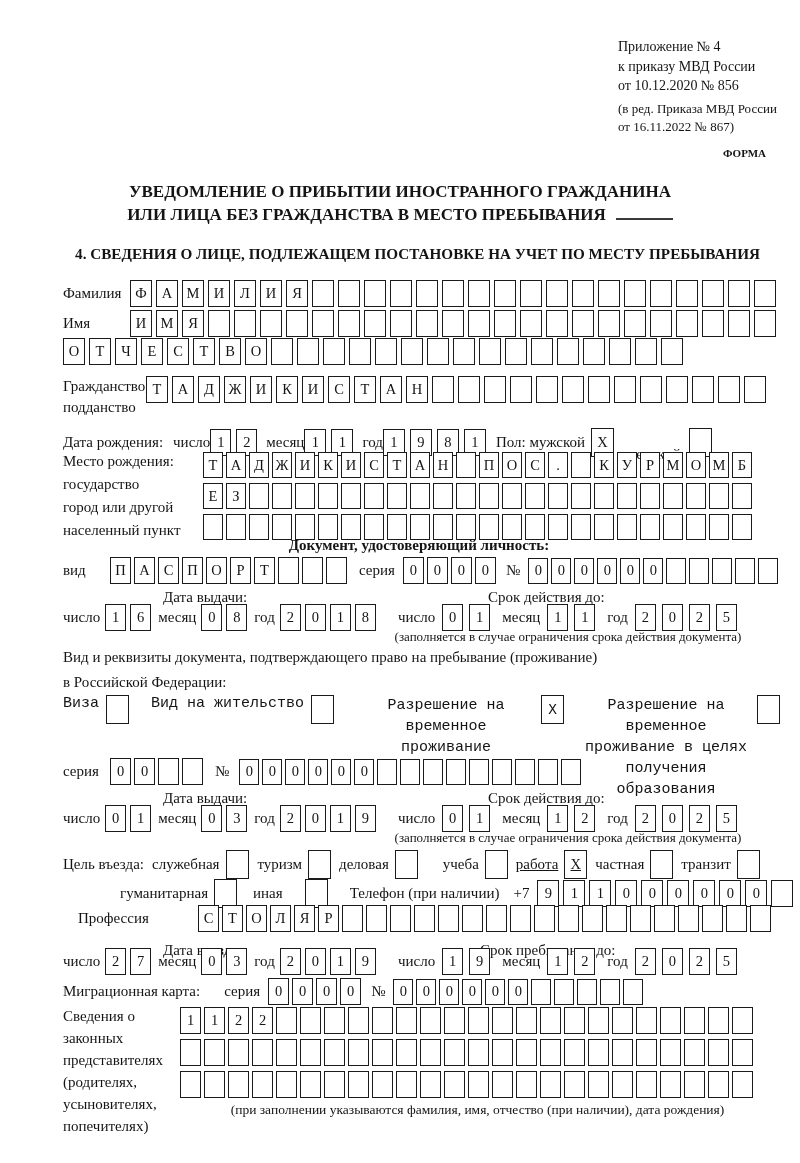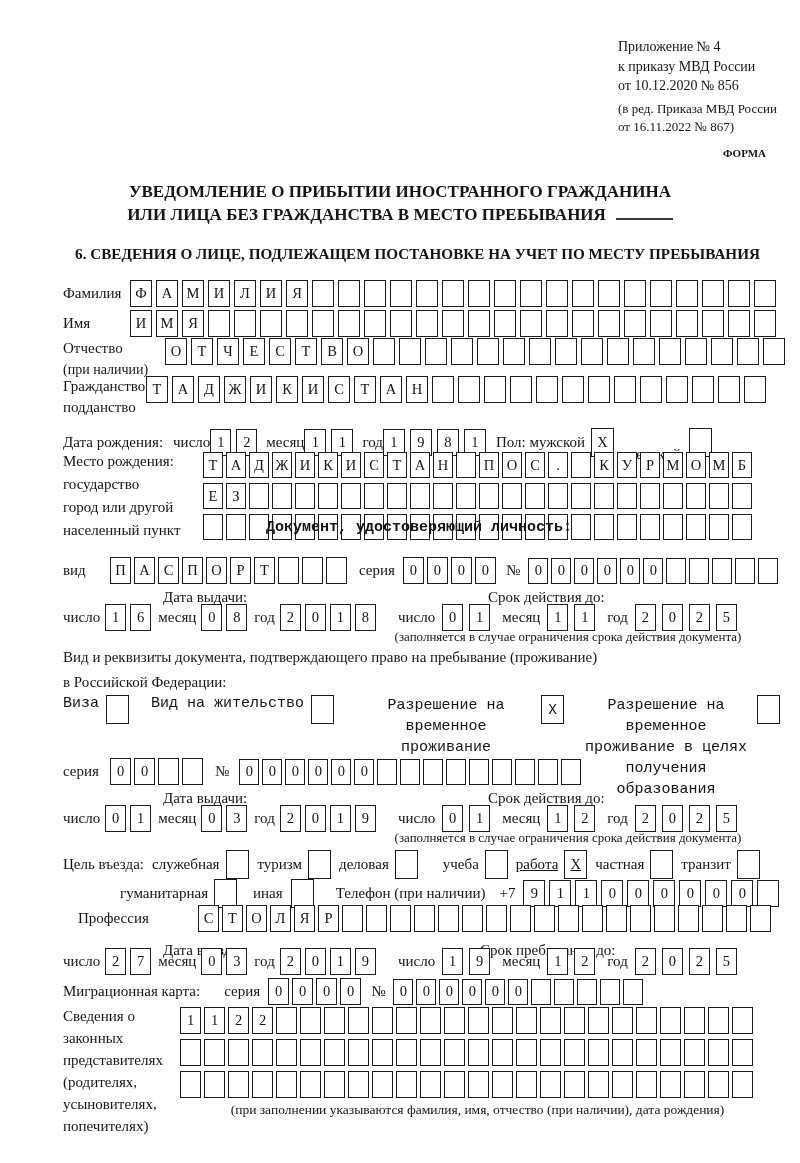--- a/index.html
+++ b/index.html
@@ -44,21 +44,21 @@
     </div>
   </div>
 
   <div class="abs b" style="top:147px;left:0;width:766px;text-align:right;font-size:11px;">ФОРМА</div>
 
   <div class="abs title" style="top:180px;left:60px;width:680px;">
     <div>УВЕДОМЛЕНИЕ О ПРИБЫТИИ ИНОСТРАННОГО ГРАЖДАНИНА</div>
     <div><span>ИЛИ ЛИЦА БЕЗ ГРАЖДАНСТВА В МЕСТО ПРЕБЫВАНИЯ</span><span class="blank"></span></div>
   </div>
 
-  <div class="abs b" style="top:245px;left:60px;width:715px;text-align:center;font-size:15.2px;">6. СВЕДЕНИЯ О ЛИЦЕ, ПОДЛЕЖАЩЕМ ПОСТАНОВКЕ НА УЧЕТ ПО МЕСТУ ПРЕБЫВАНИЯ</div>
+  <div class="abs b" style="top:245px;left:60px;width:715px;text-align:center;font-size:15.2px;">4. СВЕДЕНИЯ О ЛИЦЕ, ПОДЛЕЖАЩЕМ ПОСТАНОВКЕ НА УЧЕТ ПО МЕСТУ ПРЕБЫВАНИЯ</div>
 
   <div class="row" style="top:280px;left:63px;">
     <span style="width:67px;">Фамилия</span>
     <span class="cells">
         <span class="cell">Ф</span>
         <span class="cell">А</span>
         <span class="cell">М</span>
         <span class="cell">И</span>
         <span class="cell">Л</span>
         <span class="cell">И</span>
@@ -109,24 +109,20 @@
         <span class="cell"></span>
         <span class="cell"></span>
         <span class="cell"></span>
         <span class="cell"></span>
         <span class="cell"></span>
         <span class="cell"></span>
       </span>
   </div>
 
   <div class="row" style="top:338px;left:63px;align-items:flex-start;">
-    <div class="lab2" style="width:102px;">
-      <div>Отчество</div>
-      <div style="font-size:14px;">(при наличии)</div>
-    </div>
     <span class="cells">
         <span class="cell">О</span>
         <span class="cell">Т</span>
         <span class="cell">Ч</span>
         <span class="cell">Е</span>
         <span class="cell">С</span>
         <span class="cell">Т</span>
         <span class="cell">В</span>
         <span class="cell">О</span>
         <span class="cell"></span>
@@ -290,21 +286,21 @@
         <span class="cell"></span>
         <span class="cell"></span>
         <span class="cell"></span>
         <span class="cell"></span>
         <span class="cell"></span>
         <span class="cell"></span>
         <span class="cell"></span>
       </span>
   </div>
 
-  <div class="abs b" style="top:519px;left:63px;width:712px;text-align:center;font-family:Liberation Mono, monospace;">Документ, удостоверяющий личность:</div>
+  <div class="abs b" style="top:537px;left:63px;width:712px;text-align:center;">Документ, удостоверяющий личность:</div>
 
   <div class="row" style="top:557px;left:63px;">
     <span style="width:47px;">вид</span>
     <span class="cells md">
         <span class="cell">П</span>
         <span class="cell">А</span>
         <span class="cell">С</span>
         <span class="cell">П</span>
         <span class="cell">О</span>
         <span class="cell">Р</span>
@@ -519,21 +515,21 @@
       <span>транзит</span>
         <span class="cell cb"></span>
     </span>
   </div>
 
   <div class="row" style="top:879px;left:120px;">
     <span class="pair" style="align-items:center;gap:6px;">
       <span>гуманитарная</span>
         <span class="cell cb"></span>
     </span>
-    <span class="pair" style="align-items:center;gap:8px;margin-left:16px;">
+    <span class="pair" style="align-items:center;gap:22px;margin-left:16px;">
       <span>иная</span>
         <span class="cell cb"></span>
     </span>
     <span style="margin-left:22px;">Телефон (при наличии)</span>
     <span style="margin-left:14px;margin-right:8px;">+7</span>
     <span class="cells">
         <span class="cell">9</span>
         <span class="cell">1</span>
         <span class="cell">1</span>
         <span class="cell">0</span>

